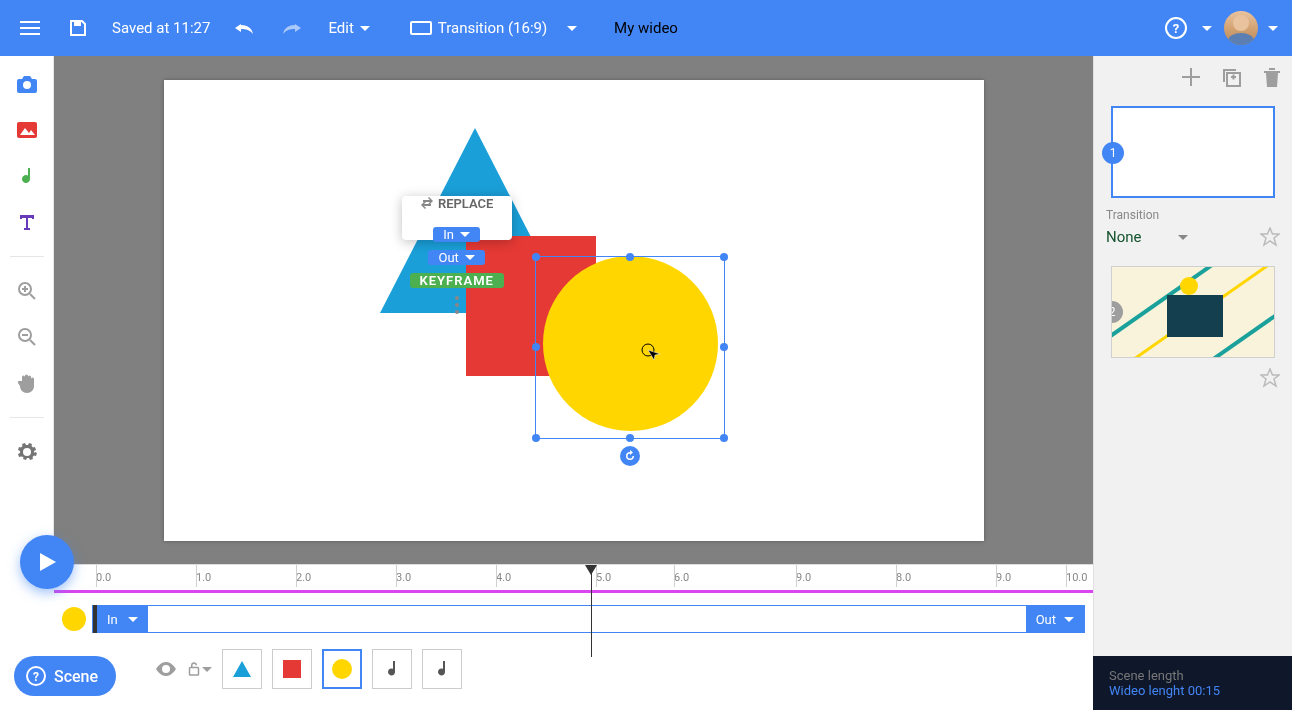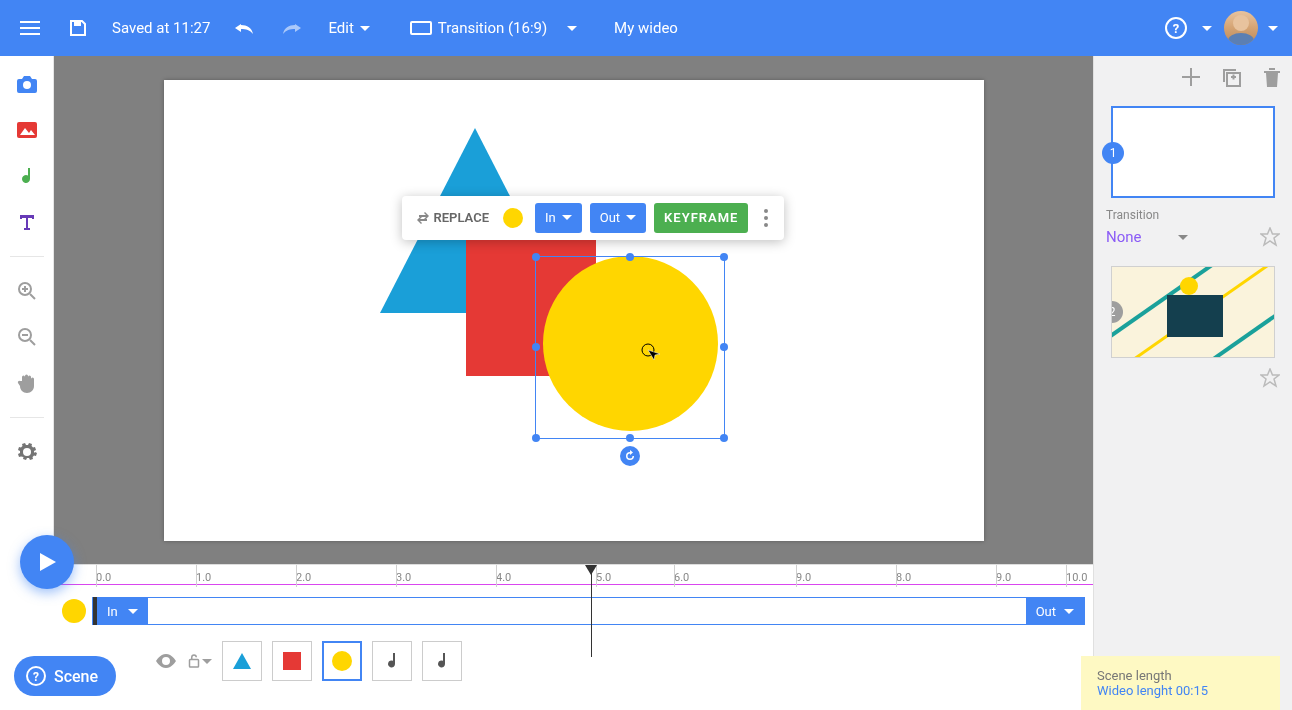--- a/index.html
+++ b/index.html
@@ -8,82 +8,82 @@
 
 .header { height: 56px; background: #4285f4; display: flex; align-items: center; color: #fff; padding: 0 8px; gap: 4px; }
 .hbtn { width: 44px; height: 44px; display:flex; align-items:center; justify-content:center; color:#fff; cursor:pointer; border-radius: 4px; }
 .htext { font-size: 15px; padding: 0 8px; white-space: nowrap; }
 .hdrop { display:flex; align-items:center; gap:6px; padding:0 10px; cursor:pointer; font-size:15px; }
 .sharebtn { background:#fff; color:#4285f4; border-radius: 22px; height:40px; padding:0 22px; display:flex; align-items:center; gap:8px; font-weight:600; font-size:15px; cursor:pointer; }
 .avatar { width:34px; height:34px; border-radius:50%; background: linear-gradient(180deg,#e8c39e 0%,#d4a373 50%,#b8875a 100%); margin-left:8px; position:relative; overflow:hidden; }
 .avatar::before{content:'';position:absolute;width:16px;height:16px;background:#e8c39e;border-radius:50%;top:4px;left:9px;}
 .avatar::after{content:'';position:absolute;width:26px;height:16px;background:#5b7fb3;border-radius:50% 50% 0 0;bottom:-4px;left:4px;}
 .spacer { flex: 1; }
-.title-center { position:absolute; left:50%; transform:translateX(-50%); color:#ffffff; font-size:15px; }
+.title-center { position:absolute; left:50%; transform:translateX(-50%); color:#000000; font-size:15px; }
 
 
 .lefttools { position:absolute; top:56px; left:0; width:54px; bottom:146px; background:#fff; border-right:1px solid #e6e6e6; display:flex; flex-direction:column; align-items:center; padding-top:12px; gap:14px; }
 .ltool { width:32px; height:32px; display:flex; align-items:center; justify-content:center; cursor:pointer; }
 .ldiv { width:34px; height:1px; background:#e6e6e6; margin:4px 0; }
 
 .playbig { position:absolute; left:20px; top:535px; width:54px; height:54px; border-radius:50%; background:#4285f4; display:flex; align-items:center; justify-content:center; cursor:pointer; box-shadow:0 4px 12px rgba(66,133,244,0.5); z-index:50; }
 
 
 .canvas-area { position:absolute; top:56px; left:54px; right:199px; bottom:146px; background:#808080; display:flex; align-items:center; justify-content:center; }
 .stage { background:#fff; width:820px; height:461px; position:relative; box-shadow:0 0 4px rgba(0,0,0,0.3); }
 .tri { position:absolute; left:216px; top:48px; width:0; height:0; border-left:95px solid transparent; border-right:95px solid transparent; border-bottom:185px solid #1a9fd8; }
 .sq { position:absolute; left:302px; top:156px; width:130px; height:140px; background:#e53935; }
 .circ { position:absolute; left:379px; top:176px; width:175px; height:175px; border-radius:50%; background:#ffd600; }
 .selbox { position:absolute; left:371px; top:176px; width:190px; height:183px; border:1px solid #4285f4; }
 .handle { position:absolute; width:8px; height:8px; background:#4285f4; border-radius:50%; }
 .rotbtn { position:absolute; left:50%; transform:translateX(-50%); bottom:-28px; width:20px; height:20px; border-radius:50%; background:#4285f4; display:flex; align-items:center; justify-content:center; }
 .cursor-icon { position:absolute; left:476px; top:262px; width:20px; height:20px; }
 
 
-.floatbar { position:absolute; left:238px; top:116px; height:44px; background:#fff; border-radius:4px; box-shadow:0 2px 12px rgba(0,0,0,0.25); display:flex; align-items:center; padding:0 8px; gap:8px; }
+.floatbar { position:absolute; left:238px; top:116px; height:44px; background:#fff; border-radius:4px; box-shadow:0 2px 12px rgba(0,0,0,0.25); display:flex; align-items:center; padding:0 8px; gap:8px;flex-direction:column; }
 .replace { display:flex; align-items:center; gap:4px; color:#666; font-weight:600; font-size:13px; padding:0 6px; cursor:pointer; }
 .fbcolor { width:20px; height:20px; border-radius:50%; background:#ffd600; margin-right:4px; }
 .fbbtn { height:30px; padding:0 10px; border-radius:3px; color:#fff; display:flex; align-items:center; gap:6px; font-size:13px; cursor:pointer; }
 .fbbtn.blue { background:#4285f4; }
 .fbbtn.blue2 { background:#4285f4; }
 .fbbtn.green { background:#4caf50; font-weight:600; letter-spacing:1px; }
 .fbmore { width:20px; display:flex; flex-direction:column; align-items:center; gap:3px; cursor:pointer; padding:0 4px; }
 .fbmore span{width:4px;height:4px;background:#888;border-radius:50%;}
 
 
 .rightpanel { position:absolute; top:56px; right:0; width:199px; bottom:0; background:#f1f1f2; border-left:1px solid #e0e0e0; padding:12px; }
 .rpactions { display:flex; justify-content:flex-end; gap:22px; margin-bottom:18px; color:#7d7d7d; }
 .rpactions > div { cursor:pointer; }
 .scene { position:relative; width:164px; height:92px; background:#fff; margin:0 auto 10px; border:2px solid #4285f4; }
 .scene.s2 { border:1px solid #d0d0d0; background:#faf3dc; overflow:hidden; }
 .scenenum { position:absolute; left:-11px; top:34px; width:22px; height:22px; border-radius:50%; background:#4285f4; color:#fff; display:flex;align-items:center;justify-content:center;font-size:12px; z-index:2; }
 .scenenum.grey { background:#9e9e9e; }
 .trlabel { font-size:12px; color:#888; margin:6px 0 2px; }
 .trrow { display:flex; align-items:center; justify-content:space-between; margin-bottom:16px; }
-.trdrop { display:flex; align-items:center; gap:36px; color:#8b5cf6; font-size:15px; cursor:pointer; padding:4px 0; }
+.trdrop { display:flex; align-items:center; gap:36px; color:#14532d; font-size:15px; cursor:pointer; padding:4px 0; }
 
 
 .timeline { position:absolute; left:54px; right:199px; bottom:0; height:146px; background:#fff; border-top:1px solid #ddd; }
-.ruler { position:relative; height:20px; border-bottom:1px solid #d946ef; padding-left:42px;text-align:right; }
+.ruler { position:relative; height:28px; border-bottom:3px solid #d946ef; padding-left:42px;text-align:right; }
 .tick { position:absolute; top:6px; font-size:11px; color:#888; }
 .tick::before { content:''; position:absolute; left:0; top:-6px; width:1px; height:22px; background:#d0d0d0; }
 .playhead { position:absolute; top:2px; width:1px; height:90px; background:#333; z-index:10; }
 .playhead::before { content:''; position:absolute; top:-2px; left:-6px; width:0; height:0; border-left:6px solid transparent; border-right:6px solid transparent; border-top:10px solid #333; }
 .track { position:relative; height:40px; margin-top:6px; padding-left:8px; display:flex; align-items:center; }
 .trackobj { width:24px; height:24px; border-radius:50%; background:#ffd600; margin-right:6px; }
 .trackbar { position:relative; flex:1; height:28px; background:#fff; border:1px solid #4285f4; display:flex; align-items:center; margin-right:8px; }
 .tbin { height:28px; background:#4285f4; color:#fff; display:flex; align-items:center; padding:0 10px; gap:10px; font-size:13px; border-left:4px solid #333; }
 .tbout { margin-left:auto; height:28px; background:#4285f4; color:#fff; display:flex;align-items:center; padding:0 10px; gap:8px; font-size:13px; }
 .layerrow { display:flex; align-items:center; gap:10px; padding:10px 0 0 100px; }
 .laybtn { width:40px; height:40px; border:1px solid #ccc; display:flex;align-items:center;justify-content:center; background:#fff; cursor:pointer; }
 .laybtn.sel { border:2px solid #4285f4; }
 .layicon { color:#999; width:24px; display:flex;align-items:center;justify-content:center; }
 
 
-.sceneinfo { position:absolute; right:12px; bottom:0; width:199px; padding:12px 16px; background:#fef9c3; }
+.sceneinfo { position:absolute; right:0; bottom:0; width:199px; padding:12px 16px; background:#0f172a; }
 .silabel { font-size:13px; color:#777; }
 .sitime { font-size:30px; color:#4285f4; font-weight:400; letter-spacing:1px; display:inline-block; }
 .stepper { display:inline-flex; flex-direction:column; vertical-align:middle; margin-left:6px; gap:2px; }
 .silen { font-size:13px; color:#777; }
 .silen span { color:#4285f4; }
 
 .helpbtn { position:absolute; left:14px; bottom:14px; height:40px; border-radius:20px; background:#4285f4; color:#fff; display:flex; align-items:center; padding:0 18px 0 12px; gap:8px; font-weight:500; cursor:pointer; z-index:60; }
 
 svg { display:block; }
 .chev { width:0;height:0;border-left:5px solid transparent;border-right:5px solid transparent;border-top:5px solid currentColor; }

